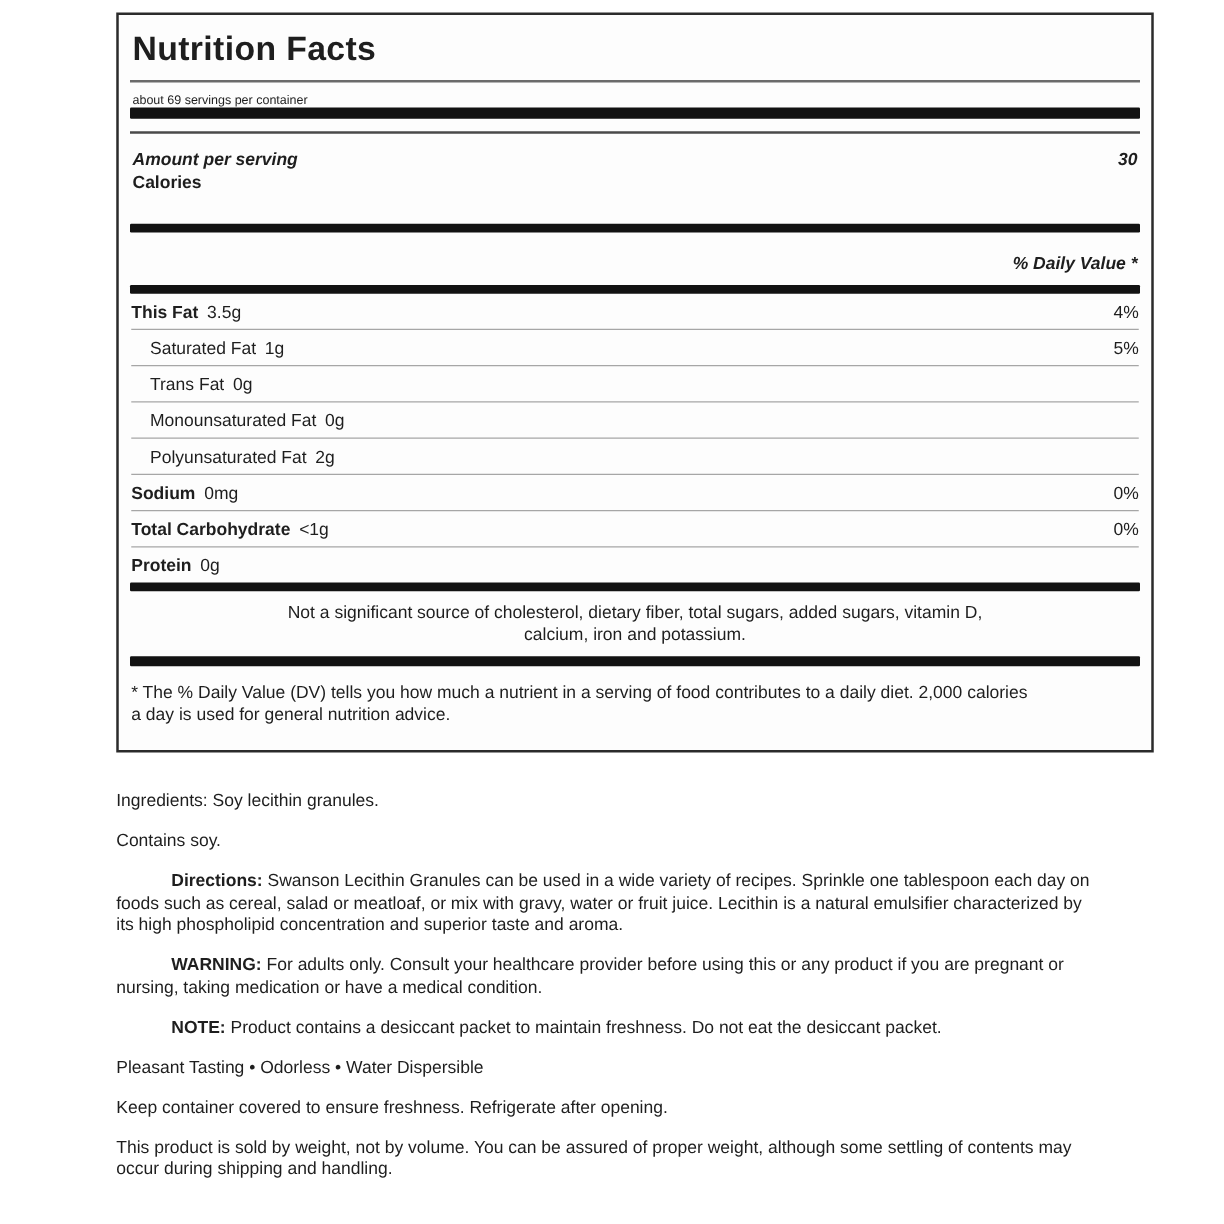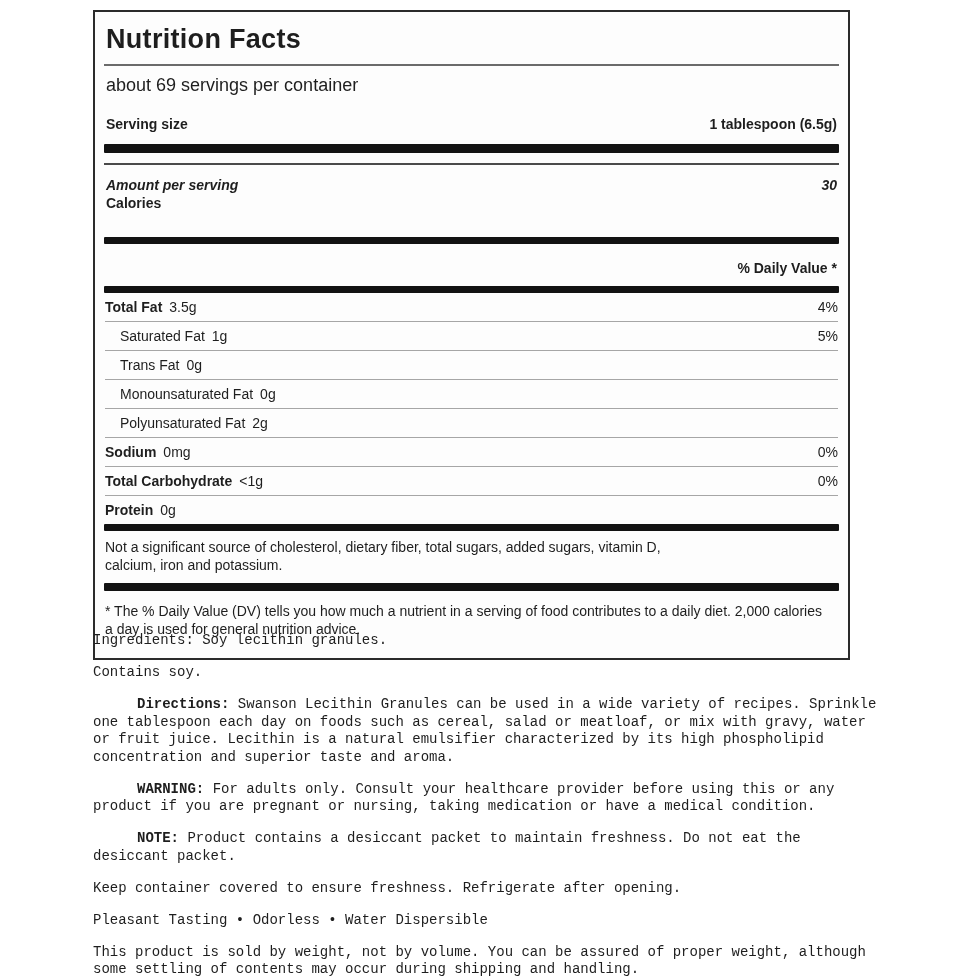--- a/index.html
+++ b/index.html
@@ -14,40 +14,40 @@
     width: 979px;
     height: 979px;
     background: #ffffff;
     overflow: hidden;
   }
   
   .nf-box {
     position: absolute;
     left: 93px;
     top: 10px;
-    width: 757px;
+    width: 830px;
     box-sizing: border-box;
     border: 2px solid #2b2b2b;
     background: #fdfdfd;
     padding: 0 9px 14px 9px;
   }
   .nf-title {
     font-size: 27px;
     font-weight: bold;
     letter-spacing: 0.3px;
     margin: 12px 0 0 2px;
     line-height: 1.15;
   }
   .rule-title {
     border: 0;
     border-top: 2px solid #6b6b6b;
     margin: 9px 0 0 0;
   }
   .nf-servings {
-    font-size: 18px;
+    font-size: 10px;
     margin: 9px 0 0 2px;
   }
   .nf-row {
     display: flex;
     justify-content: space-between;
     align-items: baseline;
     font-size: 14px;
   }
   .serving-size-row {
     margin: 20px 2px 12px 2px;
@@ -73,91 +73,89 @@
   .calories-label {
     font-size: 14px;
     font-weight: bold;
     margin: 2px 0 26px 2px;
   }
   .dv-header {
     font-size: 14px;
     font-weight: bold;
     text-align: right;
     margin: 16px 2px 10px 0;
+    font-style: italic;
   }
   .nutrient-rows { margin: 0 1px; }
   .nutrient-row {
     display: flex;
     justify-content: space-between;
     align-items: center;
     height: 28px;
     font-size: 14px;
   }
   .nutrient-row + .nutrient-row { border-top: 1px solid #a6a6a6; }
   .nutrient-row.indent .n-left { padding-left: 15px; }
   .n-left .n-name.bold { font-weight: bold; }
   .n-amount { margin-left: 7px; }
   .nf-note {
     font-size: 14px;
     line-height: 17.5px;
     margin: 8px 1px 9px 1px;
     white-space: pre-line;
+    text-align: center;
   }
   .nf-footnote {
     font-size: 14px;
     line-height: 17.5px;
     margin: 12px 1px 6px 1px;
     white-space: pre-line;
   }
   
   .info-paragraphs {
     position: absolute;
     left: 93px;
     top: 632px;
     width: 786px;
     font-size: 14px;
     line-height: 17.5px;
   }
-  .info-paragraphs p { margin: 0 0 14.5px 0; font-family: Liberation Mono, monospace; }
+  .info-paragraphs p { margin: 0 0 14.5px 0; }
   .info-paragraphs b { font-weight: bold; margin-left: 44px; }
 </style>
 </head>
 <body>
 
 <div class="page">
 
   <section class="nf-box">
     <h1 class="nf-title">Nutrition Facts</h1>
     <hr class="rule-title">
 
     <div class="nf-servings">about 69 servings per container</div>
 
-    <div class="nf-row serving-size-row">
-      <span>Serving size</span>
-      <span>1 tablespoon (6.5g)</span>
-    </div>
 
     <div class="bar bar-9"></div>
     <hr class="rule-mid">
 
     <div class="nf-row amount-row">
       <span>Amount per serving</span>
       <span>30</span>
     </div>
     <div class="calories-label">Calories</div>
 
     <div class="bar bar-7"></div>
 
     <div class="dv-header">% Daily Value *</div>
 
     <div class="bar bar-7"></div>
 
     <div class="nutrient-rows" id="nutrient-rows">
         <div class="nutrient-row">
-          <span class="n-left"><span class="n-name bold">Total Fat</span><span class="n-amount">3.5g</span></span>
+          <span class="n-left"><span class="n-name bold">This Fat</span><span class="n-amount">3.5g</span></span>
           <span class="n-dv">4%</span>
         </div>
         <div class="nutrient-row indent">
           <span class="n-left"><span class="n-name">Saturated Fat</span><span class="n-amount">1g</span></span>
           <span class="n-dv">5%</span>
         </div>
         <div class="nutrient-row indent">
           <span class="n-left"><span class="n-name">Trans Fat</span><span class="n-amount">0g</span></span>
           <span class="n-dv"></span>
         </div>
@@ -193,18 +191,18 @@
     <div class="nf-footnote">* The % Daily Value (DV) tells you how much a nutrient in a serving of food contributes to a daily diet. 2,000 calories
 a day is used for general nutrition advice.</div>
   </section>
 
   <section class="info-paragraphs" id="info-paragraphs">
       <p><span>Ingredients: Soy lecithin granules.</span></p>
       <p><span>Contains soy.</span></p>
       <p><b>Directions:</b> <span>Swanson Lecithin Granules can be used in a wide variety of recipes. Sprinkle one tablespoon each day on foods such as cereal, salad or meatloaf, or mix with gravy, water or fruit juice. Lecithin is a natural emulsifier characterized by its high phospholipid concentration and superior taste and aroma.</span></p>
       <p><b>WARNING:</b> <span>For adults only. Consult your healthcare provider before using this or any product if you are pregnant or nursing, taking medication or have a medical condition.</span></p>
       <p><b>NOTE:</b> <span>Product contains a desiccant packet to maintain freshness. Do not eat the desiccant packet.</span></p>
+      <p><span>Pleasant Tasting • Odorless • Water Dispersible</span></p>
       <p><span>Keep container covered to ensure freshness. Refrigerate after opening.</span></p>
-      <p><span>Pleasant Tasting • Odorless • Water Dispersible</span></p>
       <p><span>This product is sold by weight, not by volume. You can be assured of proper weight, although some settling of contents may occur during shipping and handling.</span></p>
     </section>
 
 </div>
 
 </body></html>

